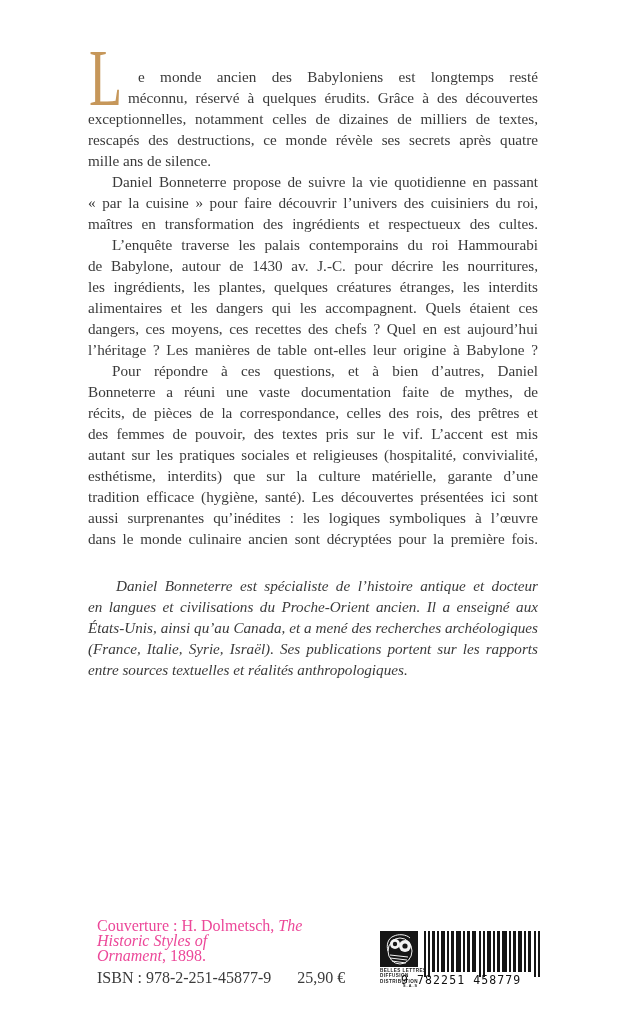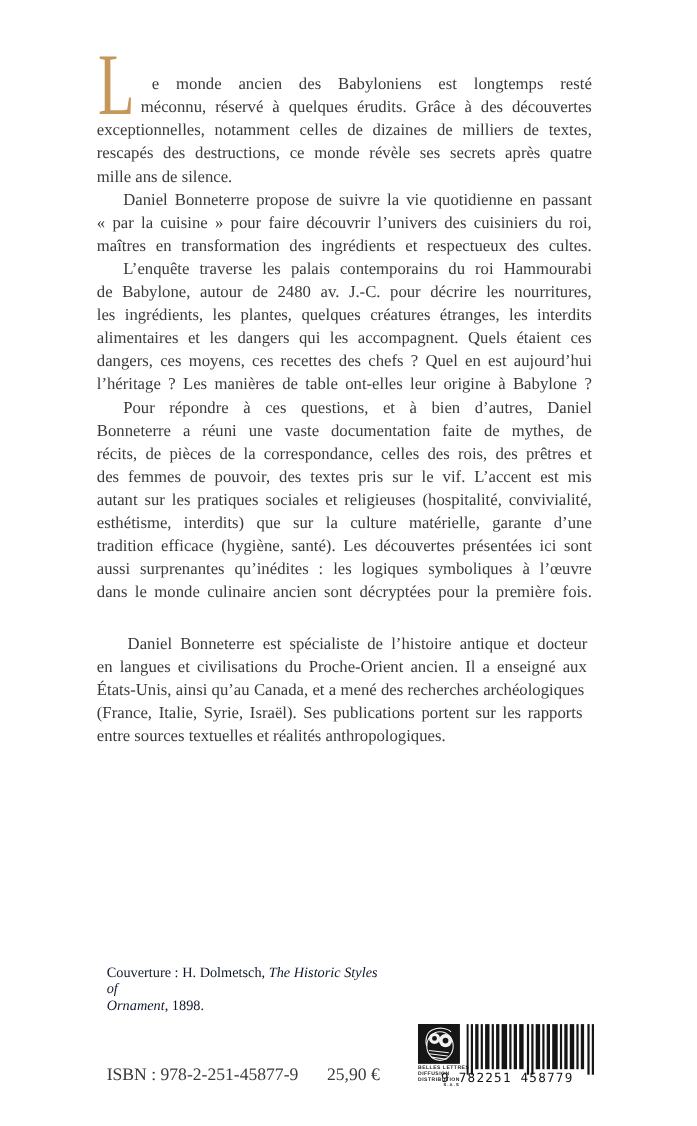--- a/index.html
+++ b/index.html
@@ -23,26 +23,27 @@
   .drop-cap{
     position:absolute;left:1px;top:-28px;
     font-size:80px;line-height:1;font-weight:400;
     transform:scaleX(0.68);transform-origin:top left;
     font-family:"Liberation Serif", serif;
   }
   
   .bio-block{
     position:absolute;left:88px;top:0;width:450px;
     font-size:15.2px;line-height:21px;color:#3a3a3a;
+    font-style:italic;
   }
   .bio-block .line.ind{margin-left:28px;}
   
   .credit{
-    position:absolute;left:97px;top:876px;width:250px;
-    font-size:13px;line-height:15px;color:#0f172a;
+    position:absolute;left:97px;top:918px;width:250px;
+    font-size:16px;line-height:15px;color:#ec4899;
   }
   .credit em{font-style:italic;}
   .isbn-row{
     position:absolute;left:97px;top:969px;
     font-size:16px;color:#3b3b3b;white-space:nowrap;
   }
   .isbn-row .price{margin-left:26px;}
   .logo{position:absolute;left:380px;top:931px;width:38px;font-family:"Liberation Sans", sans-serif;}
   .logo-square{width:38px;height:36px;background:#161616;display:block;}
   .logo-lines{margin-top:1px;color:#1a1a1a;font-weight:bold;}
@@ -70,21 +71,21 @@
         <div class="line"><span class="txt" style="word-spacing: 5.019px;">rescapés des destructions, ce monde révèle ses secrets après quatre</span></div>
         <div class="line"><span class="txt">mille ans de silence.</span></div>
       </div>
       <div class="para">
         <div class="line ind"><span class="txt" style="word-spacing: 2.675px;">Daniel Bonneterre propose de suivre la vie quotidienne en passant</span></div>
         <div class="line"><span class="txt" style="word-spacing: 2.811px;">« par la cuisine » pour faire découvrir l’univers des cuisiniers du roi,</span></div>
         <div class="line"><span class="txt" style="word-spacing: 5.061px;">maîtres en transformation des ingrédients et respectueux des cultes.</span></div>
       </div>
       <div class="para">
         <div class="line ind"><span class="txt" style="word-spacing: 5.326px;">L’enquête traverse les palais contemporains du roi Hammourabi</span></div>
-        <div class="line"><span class="txt" style="word-spacing: 4.905px;">de Babylone, autour de 2480 av. J.-C. pour décrire les nourritures,</span></div>
+        <div class="line"><span class="txt" style="word-spacing: 4.905px;">de Babylone, autour de 1430 av. J.-C. pour décrire les nourritures,</span></div>
         <div class="line"><span class="txt" style="word-spacing: 4.744px;">les ingrédients, les plantes, quelques créatures étranges, les interdits</span></div>
         <div class="line"><span class="txt" style="word-spacing: 4.828px; text-align: right;">alimentaires et les dangers qui les accompagnent. Quels étaient ces</span></div>
         <div class="line"><span class="txt" style="word-spacing: 2.763px;">dangers, ces moyens, ces recettes des chefs ? Quel en est aujourd’hui</span></div>
         <div class="line"><span class="txt" style="word-spacing: 2.918px;">l’héritage ? Les manières de table ont-elles leur origine à Babylone ?</span></div>
       </div>
       <div class="para">
         <div class="line ind"><span class="txt" style="word-spacing: 9.424px;">Pour répondre à ces questions, et à bien d’autres, Daniel</span></div>
         <div class="line"><span class="txt" style="word-spacing: 7.078px;">Bonneterre a réuni une vaste documentation faite de mythes, de</span></div>
         <div class="line"><span class="txt" style="word-spacing: 3.723px;">récits, de pièces de la correspondance, celles des rois, des prêtres et</span></div>
         <div class="line"><span class="txt" style="word-spacing: 4.348px;">des femmes de pouvoir, des textes pris sur le vif. L’accent est mis</span></div>

